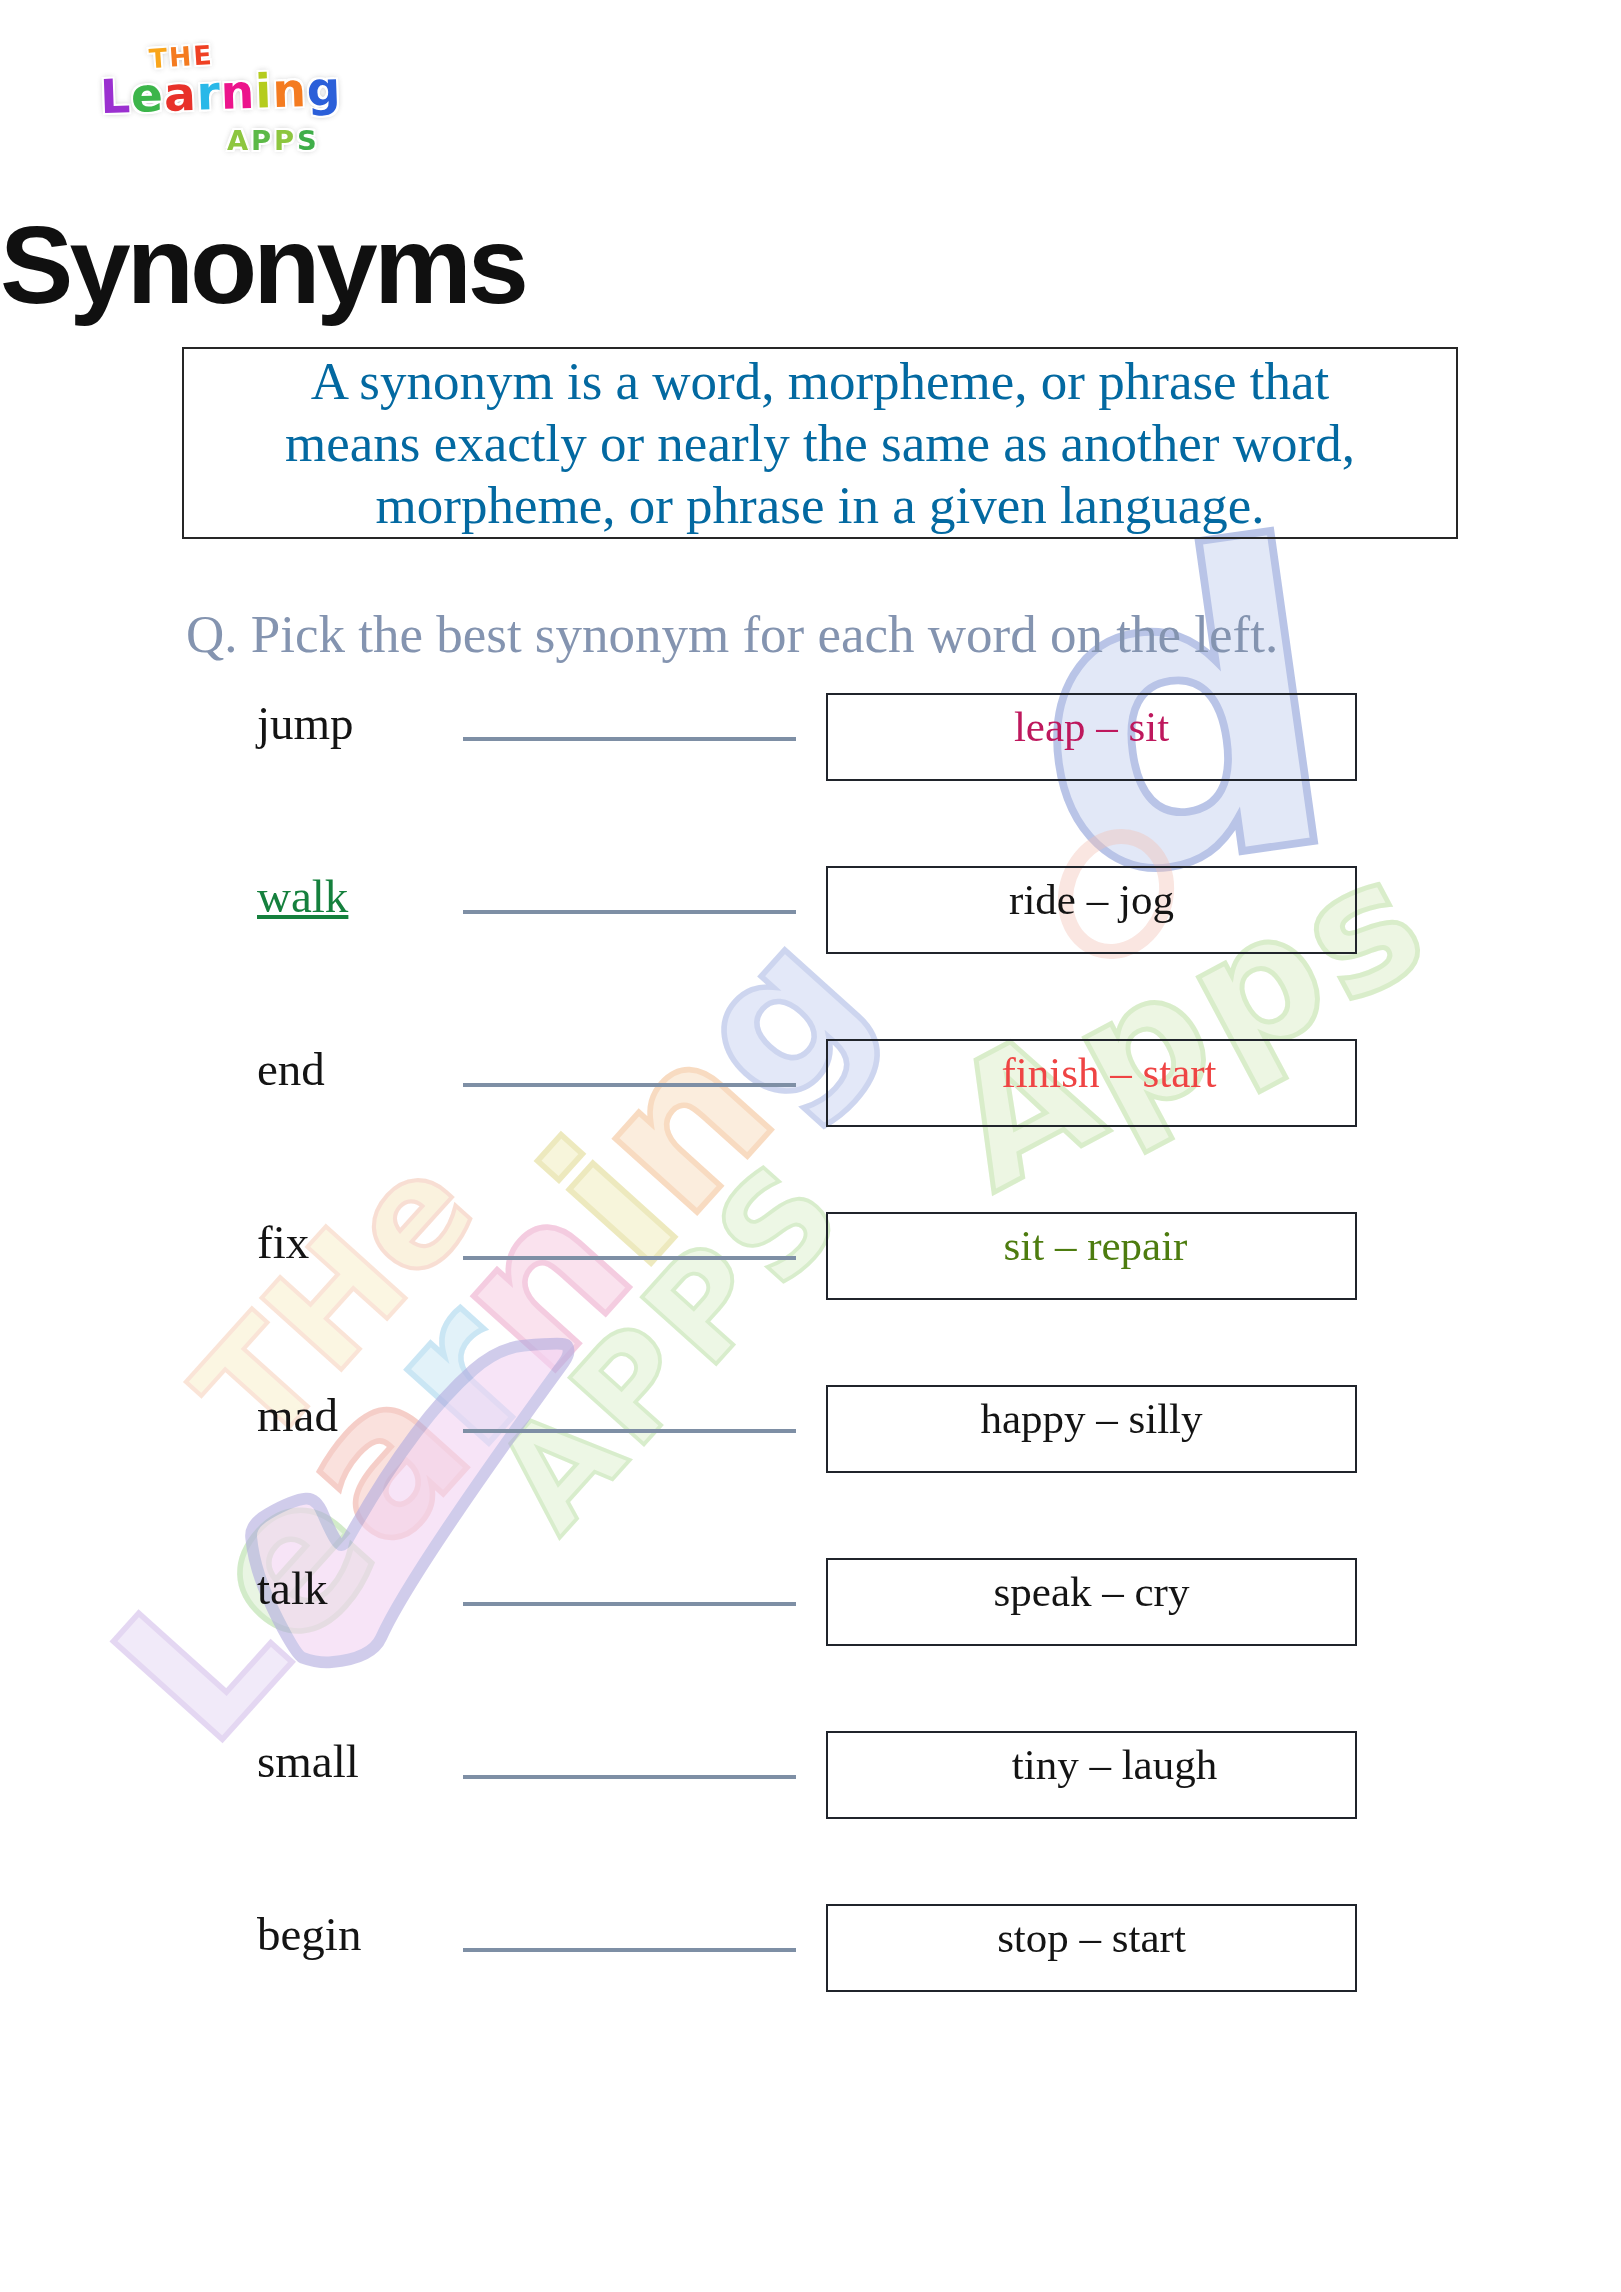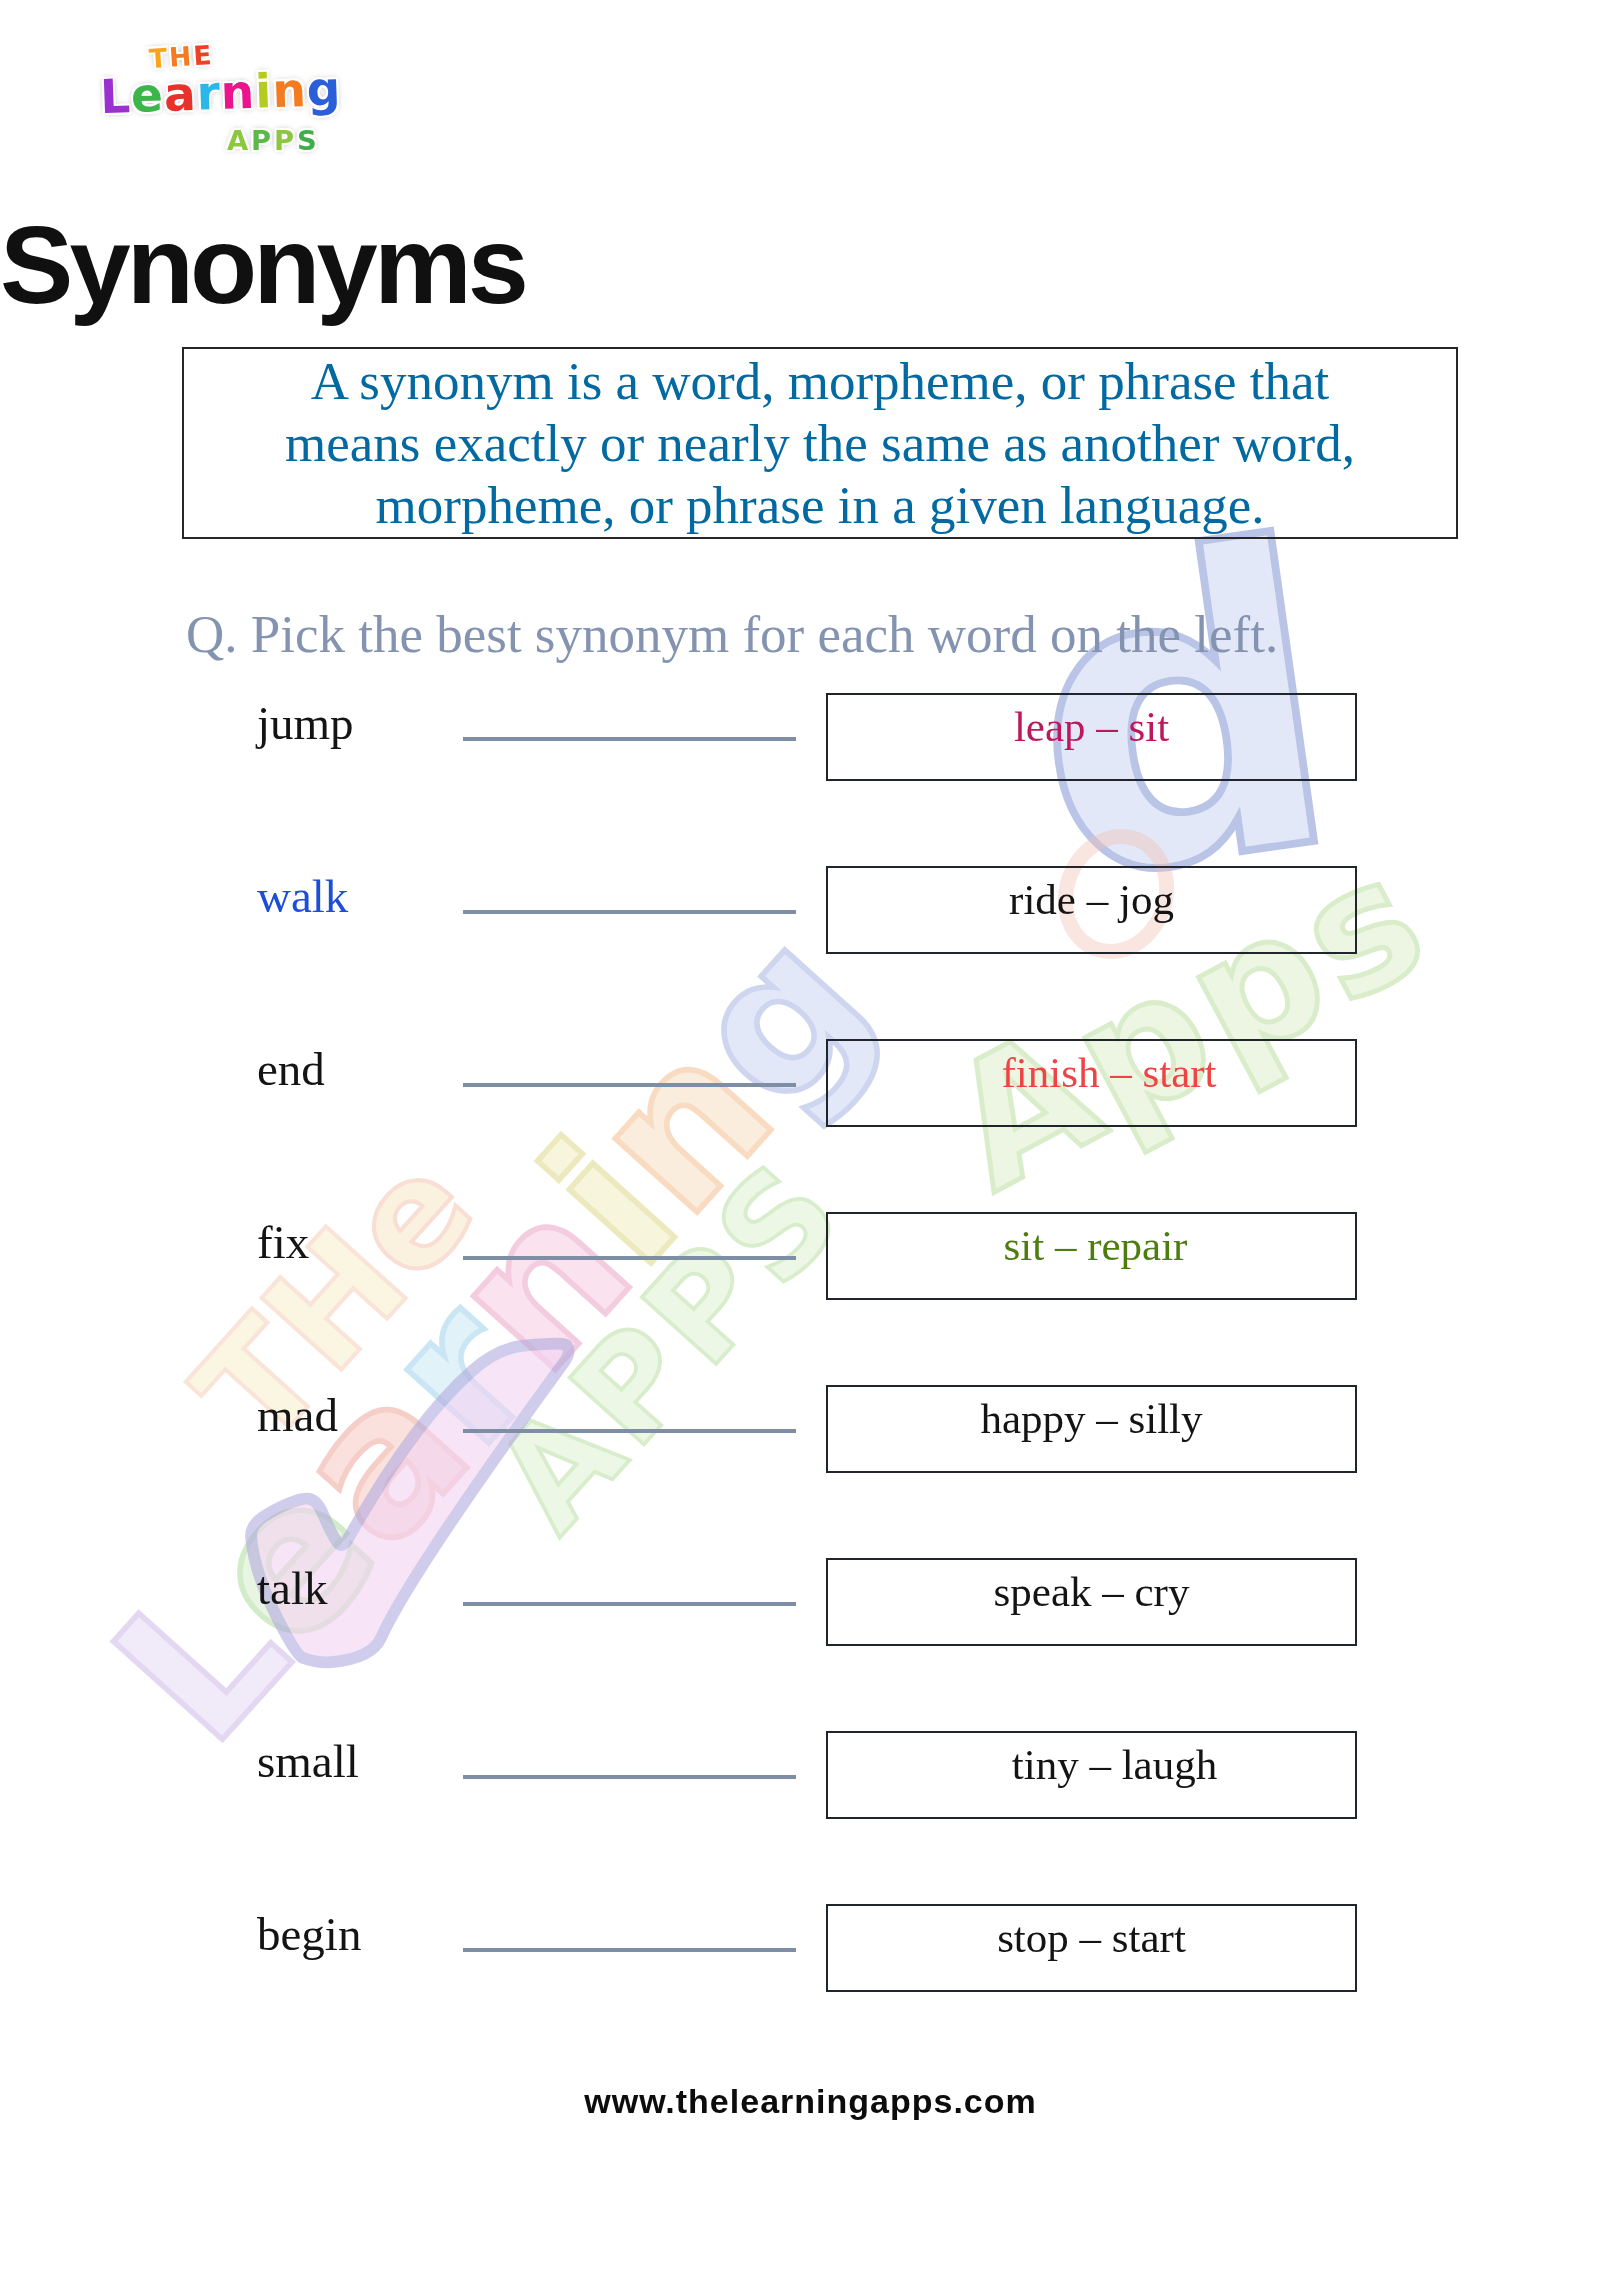--- a/index.html
+++ b/index.html
@@ -119,21 +119,21 @@
   <div class="fg" id="question" style="color: rgb(132, 148, 176);">Q. Pick the best synonym for each word on the left.</div>
 
   <div class="fg row" style="--i:0">
     <div class="word" style="color: rgb(20, 20, 20);">jump</div>
     <div class="answer-line" style="background: rgb(126, 143, 165);"></div>
     <div class="option-box" style="border-color: rgb(32, 36, 43);">
       <span class="opt" style="color: #be185d;">leap – sit</span>
     </div>
   </div>
   <div class="fg row" style="--i:1">
-    <div class="word" style="color: #1d4ed8;">walk</div>
+    <div class="word" style="color: #15803d; text-decoration: underline;">walk</div>
     <div class="answer-line" style="background: rgb(126, 143, 165);"></div>
     <div class="option-box" style="border-color: rgb(32, 36, 43);">
       <span class="opt" style="color: rgb(20, 20, 20);">ride – jog</span>
     </div>
   </div>
   <div class="fg row" style="--i:2">
     <div class="word" style="color: rgb(20, 20, 20);">end</div>
     <div class="answer-line" style="background: rgb(126, 143, 165);"></div>
     <div class="option-box" style="border-color: rgb(32, 36, 43);">
       <span class="opt" style="color: #ef4444; padding-left: 35px;">finish – start</span>
@@ -168,16 +168,15 @@
     </div>
   </div>
   <div class="fg row" style="--i:7">
     <div class="word" style="color: rgb(20, 20, 20);">begin</div>
     <div class="answer-line" style="background: rgb(126, 143, 165);"></div>
     <div class="option-box" style="border-color: rgb(32, 36, 43);">
       <span class="opt" style="color: rgb(20, 20, 20);">stop – start</span>
     </div>
   </div>
 
-  <div class="fg" id="footer" style="color: rgb(12, 12, 12);">www.thelearningapps.com</div>
 
 </div>
 
 
 </body></html>

